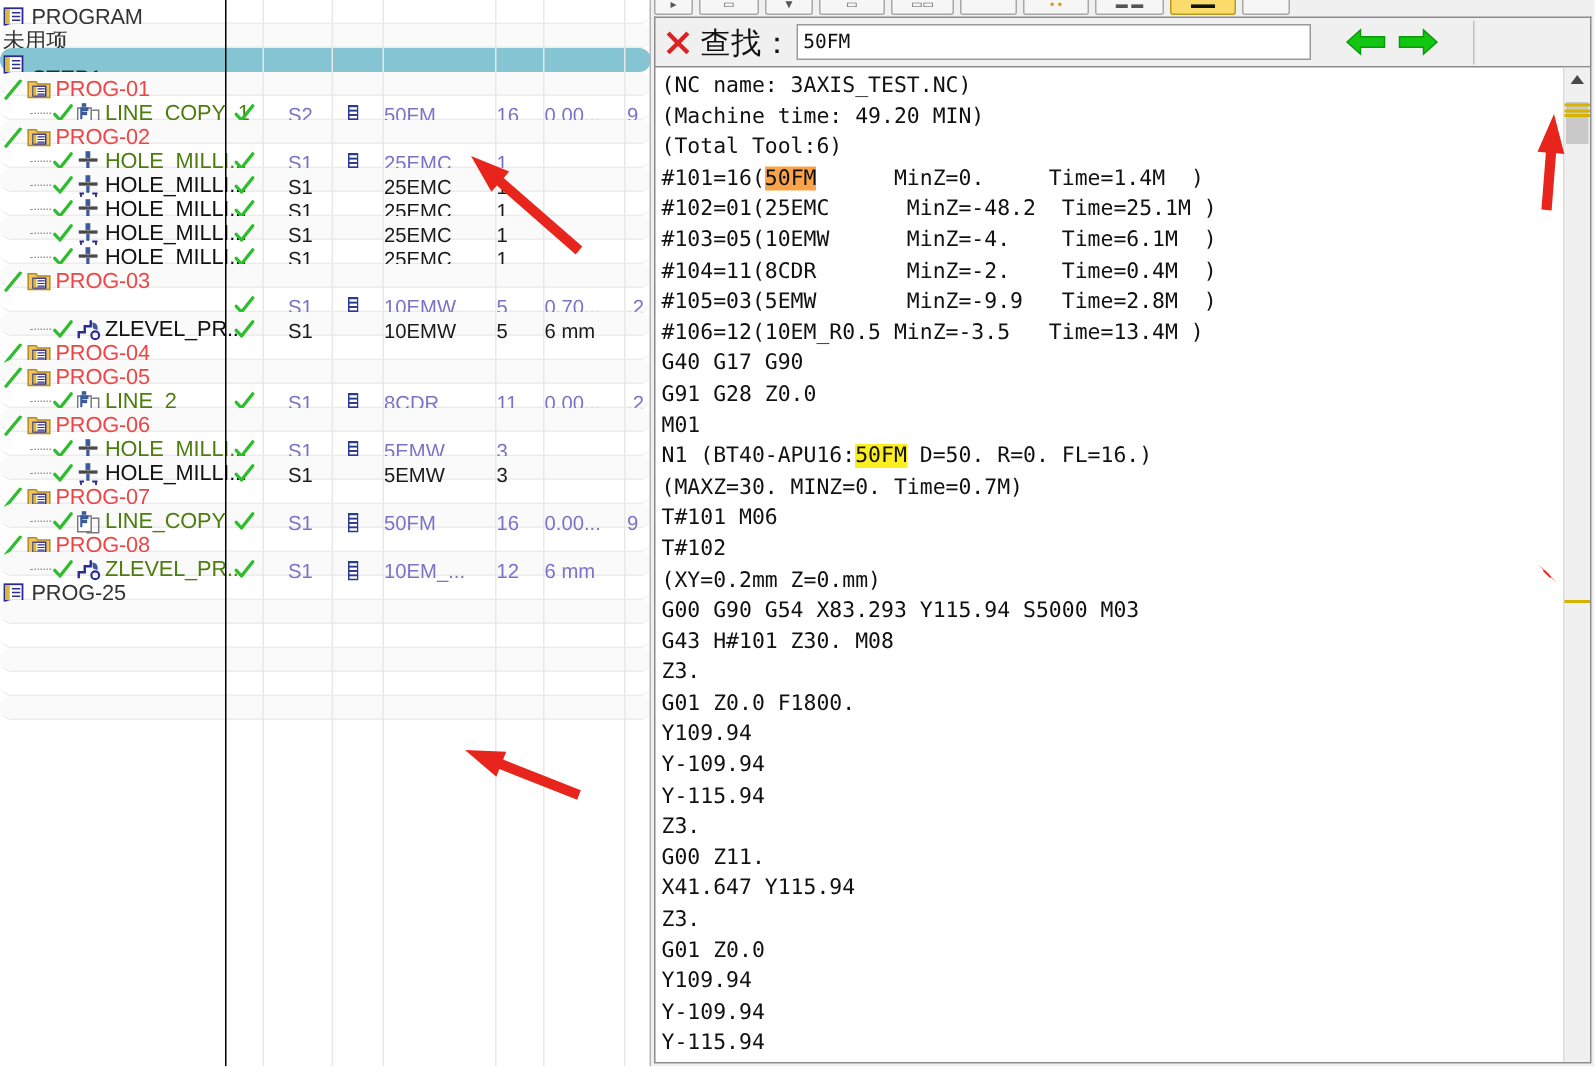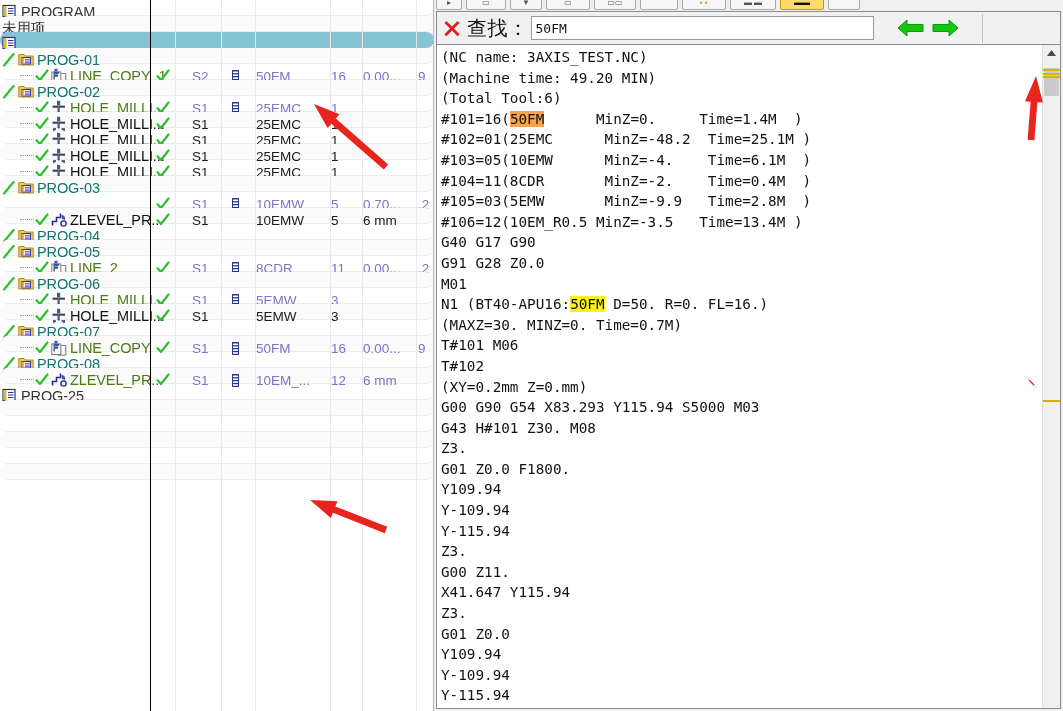--- a/index.html
+++ b/index.html
@@ -47,21 +47,21 @@
   .chk{
     flex:0 0 auto;width:14px;height:14px;margin-right:2px;position:relative;
   }
   .chk svg{display:block;}
 
   .ic{flex:0 0 auto;width:16px;height:16px;margin-right:3px;position:relative;}
   .ic svg{display:block;}
 
   .nm{font-size:14.5px;letter-spacing:-0.1px;line-height:16px;}
   .nm.step{color:#18313a;font-size:15px;margin-top:17px;}
-  .nm.prog{color:#0f766e;}
+  .nm.prog{color:#ef4444;}
   .nm.op{color:#111111;}
   .nm.op.lav{color:#4d7c0f;}
   .nm.root{color:#333;}
 
   
   .cell{position:absolute;top:0;height:24px;display:flex;align-items:center;
         white-space:nowrap;overflow:hidden;font-size:13.5px;}
   .cell.lav{color:#7a74c9;}
   .cell.dk{color:#1a1a1a;}
   .c-ok{left:152px;width:22px;justify-content:center;}

